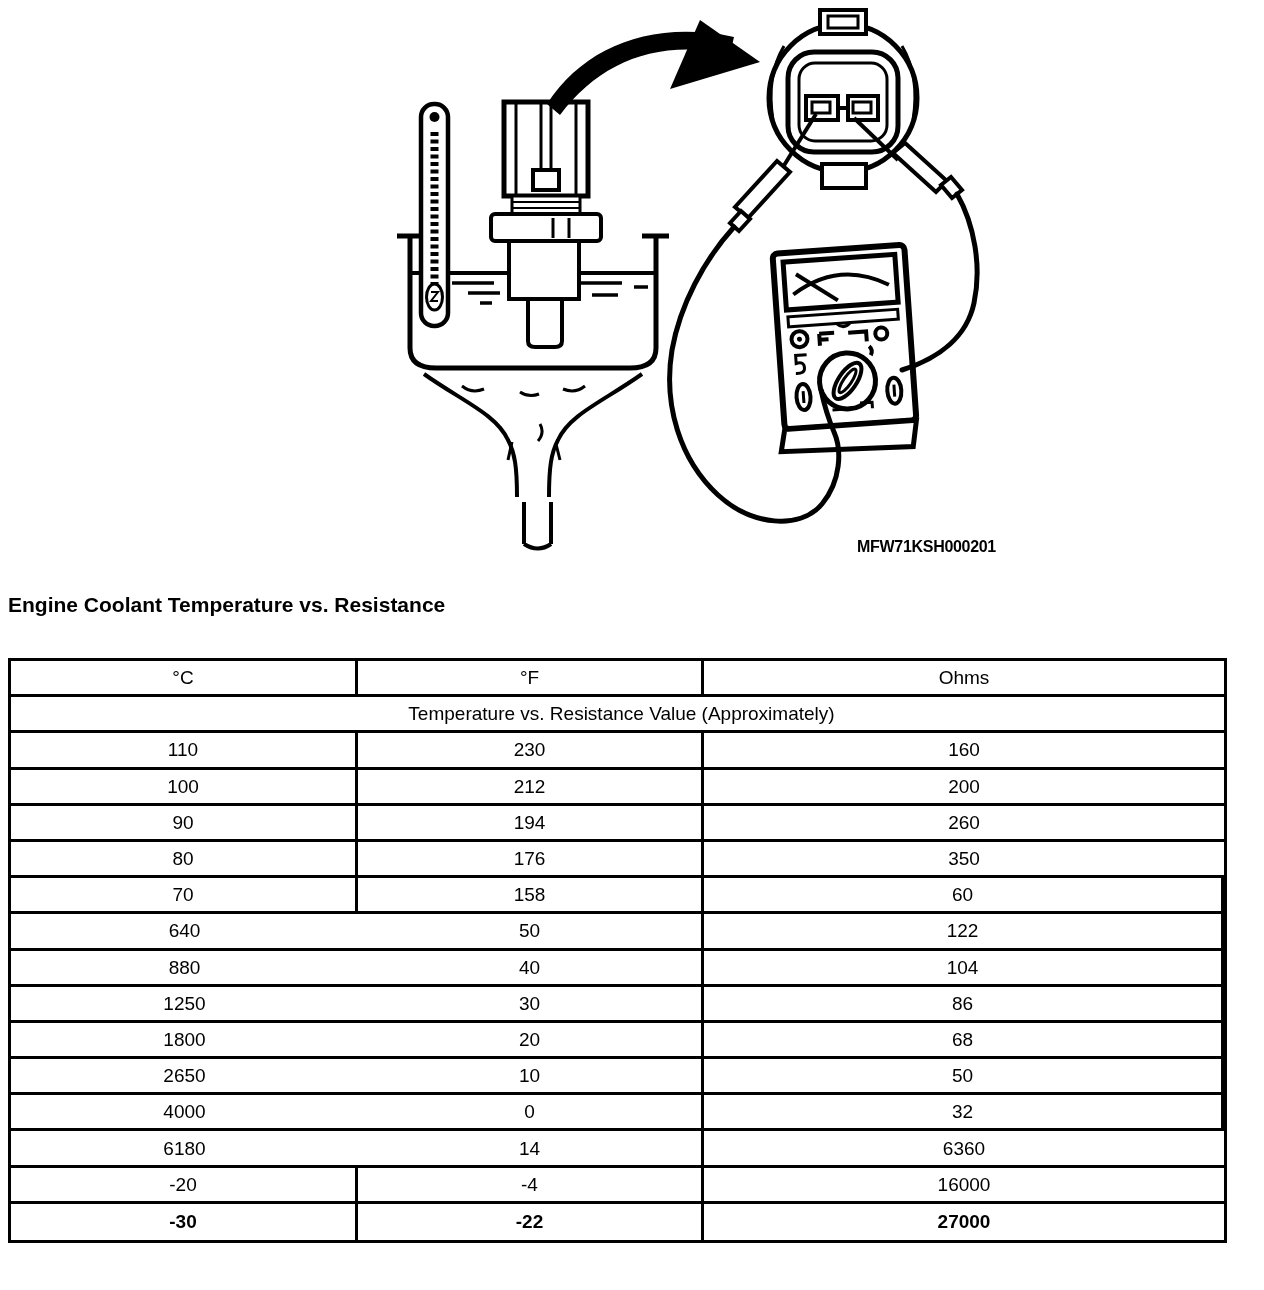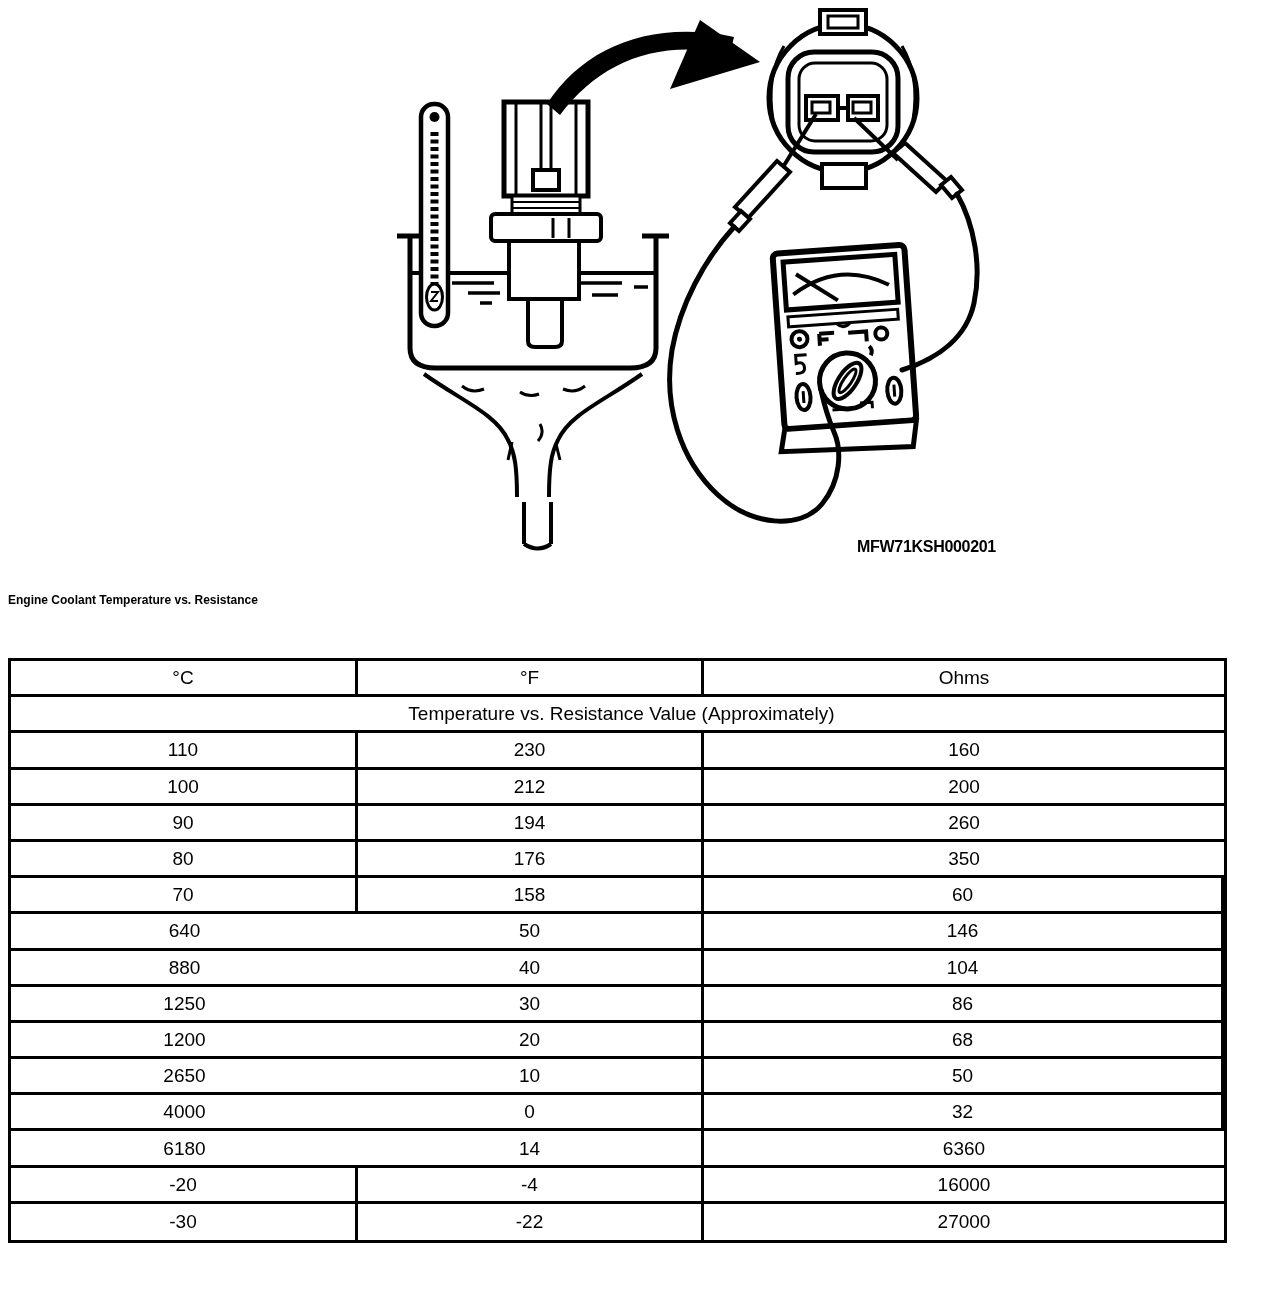--- a/index.html
+++ b/index.html
@@ -9,39 +9,39 @@
     font-family:"Liberation Sans", sans-serif;
     position:relative; overflow:hidden;
   }
   .figure-svg { position:absolute; left:0; top:0; }
   .figure-code {
     position:absolute; left:857px; top:538px;
     font-size:16px; font-weight:bold; letter-spacing:-0.3px;
   }
   .section-heading {
     position:absolute; left:8px; top:593px;
-    font-size:12px; font-weight:bold;
+    font-size:21px; font-weight:bold;
   }
   .ect-table {
     position:absolute; left:8px; top:658px;
     width:1219px; box-sizing:border-box;
     border:3px solid #000;
     display:grid;
     grid-template-columns:347px 346px auto;
     grid-auto-rows:36.2px;
   }
   .cell {
     box-sizing:border-box;
     border-right:3px solid #000;
     border-bottom:3px solid #000;
     display:flex; align-items:center; justify-content:center;
     font-size:19px; line-height:1;
   }
   .cell.no-r { border-right:none; }
-  .cell.no-b { border-bottom:none; }
+  .cell.no-b { border-bottom:none;font-weight:bold; }
   .cell.span { grid-column:1 / -1; border-right:none;padding-left:8px; }
   svg .ln { stroke:#000; fill:none; }
   svg .wh { stroke:#000; fill:#fff; }
 </style>
 </head>
 <body>
 
 <svg class="figure-svg" width="1264" height="580" viewBox="0 0 1264 580">
 
   <g>
@@ -166,28 +166,28 @@
     <div class="cell">194</div>
     <div class="cell no-r">260</div>
     <div class="cell">80</div>
     <div class="cell">176</div>
     <div class="cell no-r">350</div>
     <div class="cell">70</div>
     <div class="cell">158</div>
     <div class="cell">60</div>
     <div class="cell no-r">640</div>
     <div class="cell">50</div>
-    <div class="cell">146</div>
+    <div class="cell">122</div>
     <div class="cell no-r">880</div>
     <div class="cell">40</div>
     <div class="cell">104</div>
     <div class="cell no-r">1250</div>
     <div class="cell">30</div>
     <div class="cell">86</div>
-    <div class="cell no-r">1200</div>
+    <div class="cell no-r">1800</div>
     <div class="cell">20</div>
     <div class="cell">68</div>
     <div class="cell no-r">2650</div>
     <div class="cell">10</div>
     <div class="cell">50</div>
     <div class="cell no-r">4000</div>
     <div class="cell">0</div>
     <div class="cell">32</div>
     <div class="cell no-r">6180</div>
     <div class="cell">14</div>

